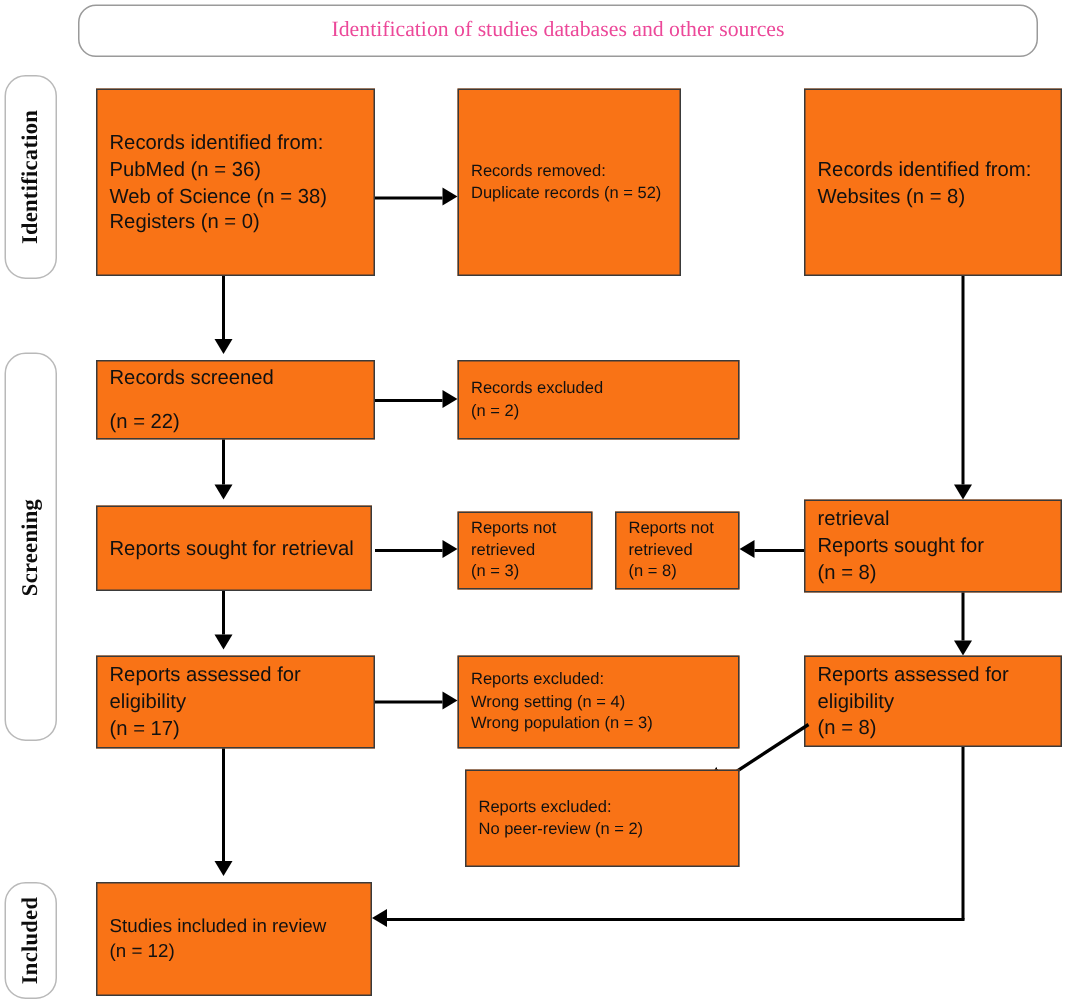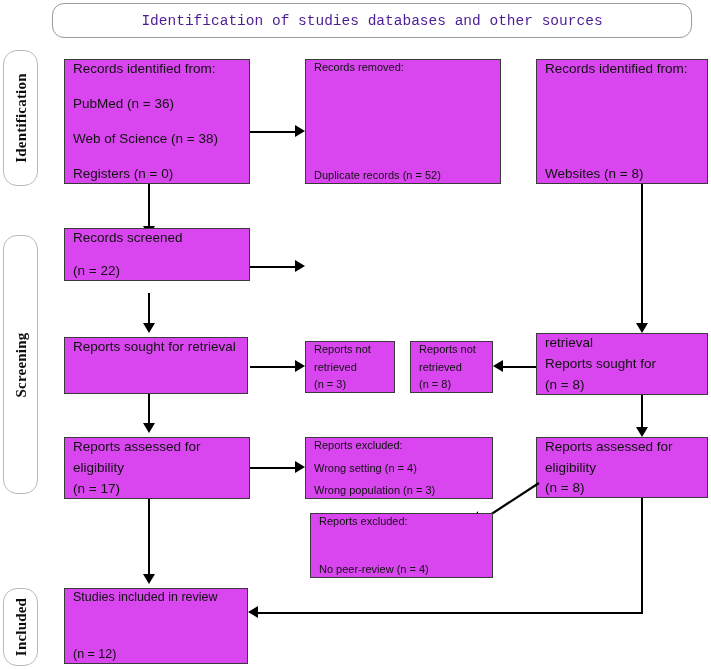--- a/index.html
+++ b/index.html
@@ -43,35 +43,35 @@
     position: absolute;
     border: 1px solid #9a9a9a;
     border-radius: 12px;
     background: #ffffff;
     box-sizing: border-box;
     display: flex;
     align-items: center;
     justify-content: center;
   }
   .banner .banner-text {
-    font-family: Liberation Mono, monospace;
+    font-family: Liberation Serif, serif;
     font-size: 14.5px;
-    color: #4c1d95;
+    color: #ec4899;
     text-align: center;
   }
 
   
   .box {
     position: absolute;
     border: 1.5px solid #3a3a3a;
-    background: #d946ef;
+    background: #f97316;
     box-sizing: border-box;
     display: flex;
     flex-direction: column;
-    justify-content: space-between;
+    justify-content: center;
     padding: 0 8px;
   }
   .box.big  { font-size: 13.5px; line-height: 1.32; color: #111111; }
   .box.small{ font-size: 11px;   line-height: 1.36; color: #111111; }
   .box .line { white-space: pre; }
 
   
   .hline {
     position: absolute;
     height: 0;
@@ -129,44 +129,48 @@
     <span class="phase-label">Included</span>
   </div>
 
   <div class="box big" style="left:64px; top:59px; width:186px; height:125px;">
     <span class="line">Records identified from:</span>
     <span class="line">PubMed (n = 36)</span>
     <span class="line">Web of Science (n = 38)</span>
     <span class="line">Registers (n = 0)</span>
   </div>
 
-  <div class="box small" style="left:305px; top:59px; width:196px; height:125px;">
+  <div class="box small" style="left:305px; top:59px; width:149px; height:125px;">
     <span class="line">Records removed:</span>
     <span class="line">Duplicate records (n = 52)</span>
   </div>
 
   <div class="box big" style="left:536px; top:59px; width:172px; height:125px;">
     <span class="line">Records identified from:</span>
     <span class="line">Websites (n = 8)</span>
   </div>
 
   <div class="hline" style="left:250px; top:131px; width:45px;"></div>
   <div class="arrow-right" style="left:295px; top:125px;"></div>
 
   <div class="vline" style="left:148px; top:184px; height:42px;"></div>
   <div class="arrow-down" style="left:143px; top:226px;"></div>
 
   <div class="vline" style="left:641px; top:184px; height:139px;"></div>
   <div class="arrow-down" style="left:636px; top:323px;"></div>
 
-  <div class="box big" style="left:64px; top:228px; width:186px; height:53px;gap:11px;">
+  <div class="box big" style="left:64px; top:240px; width:186px; height:53px;gap:11px;">
     <span class="line">Records screened</span>
     <span class="line">(n = 22)</span>
   </div>
 
+  <div class="box small" style="left:305px; top:240px; width:188px; height:53px;">
+    <span class="line">Records excluded</span>
+    <span class="line">(n = 2)</span>
+  </div>
 
   <div class="hline" style="left:250px; top:266px; width:45px;"></div>
   <div class="arrow-right" style="left:295px; top:260px;"></div>
 
   <div class="vline" style="left:148px; top:293px; height:30px;"></div>
   <div class="arrow-down" style="left:143px; top:323px;"></div>
 
   <div class="box big" style="left:64px; top:337px; width:184px; height:57px;">
     <span class="line">Reports sought for retrieval</span>
   </div>
@@ -226,21 +230,21 @@
     <defs>
       <marker id="diagHead" markerWidth="9" markerHeight="9" refX="7" refY="4.5" orient="auto" markerUnits="strokeWidth">
         <path d="M0,0 L9,4.5 L0,9 z" fill="#000000"></path>
       </marker>
     </defs>
     <line x1="84" y1="5" x2="15" y2="50" stroke="#000000" stroke-width="2.2" marker-end="url(#diagHead)"></line>
   </svg>
 
   <div class="box small" style="left:310px; top:513px; width:183px; height:65px;">
     <span class="line">Reports excluded:</span>
-    <span class="line">No peer-review (n = 4)</span>
+    <span class="line">No peer-review (n = 2)</span>
   </div>
 
   <div class="box small" style="left:64px; top:588px; width:184px; height:76px; font-size:12.5px;">
     <span class="line">Studies included in review</span>
     <span class="line">(n = 12)</span>
   </div>
 
   <div class="vline" style="left:148px; top:499px; height:75px;"></div>
   <div class="arrow-down" style="left:143px; top:574px;"></div>
 

